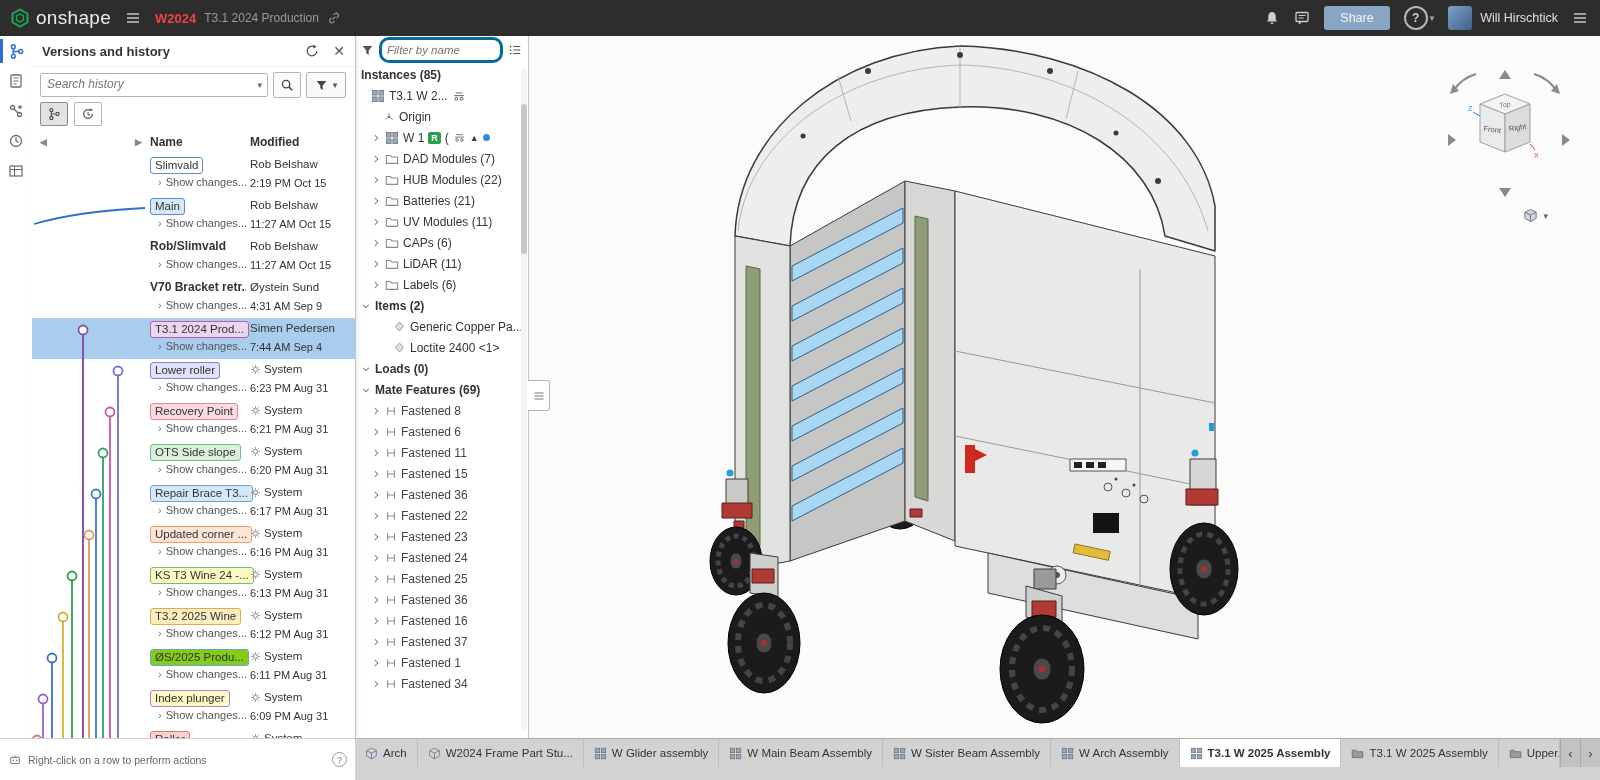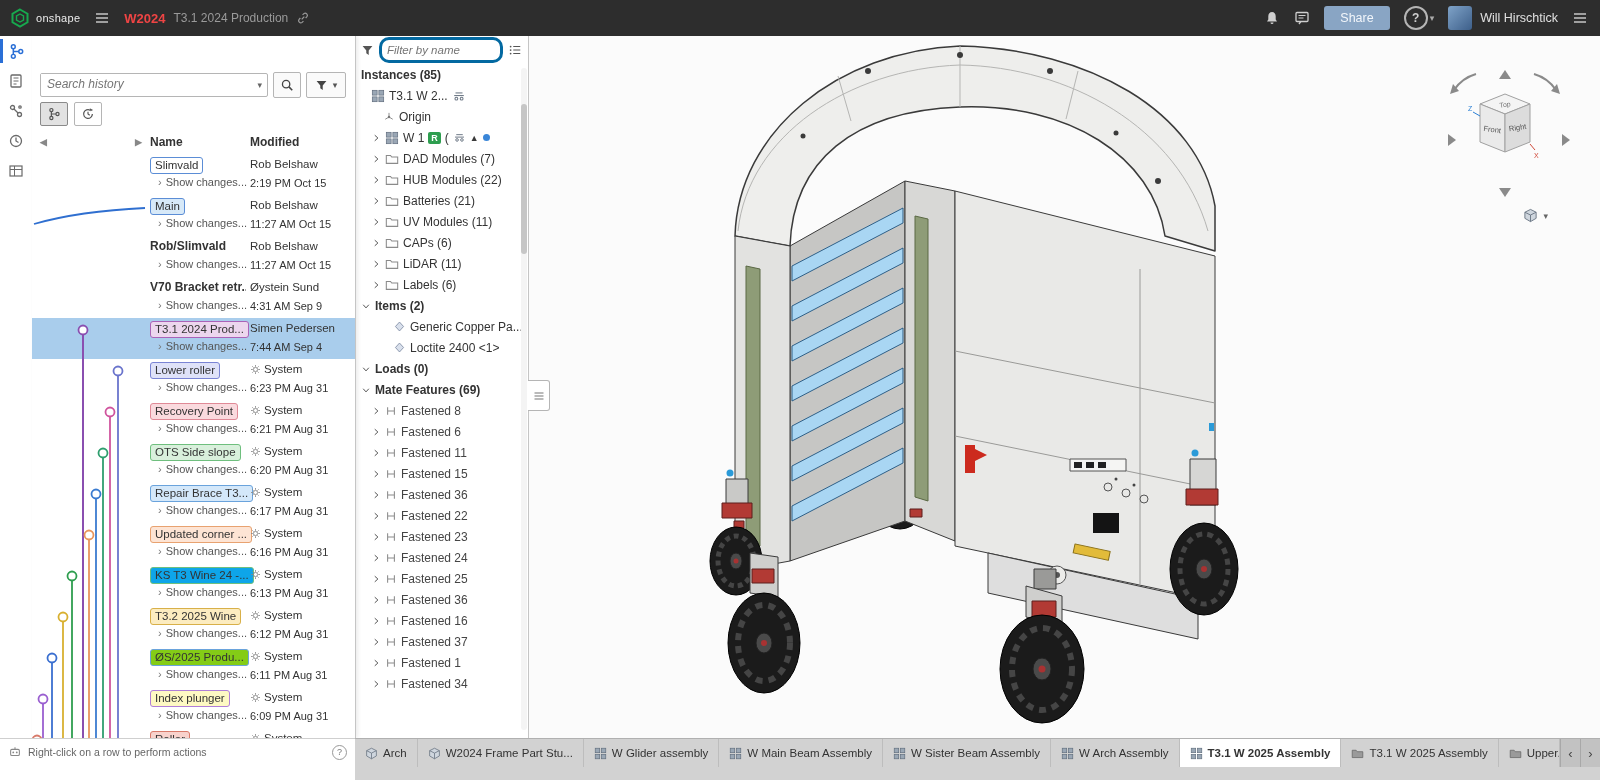--- a/index.html
+++ b/index.html
@@ -3,21 +3,21 @@
 <meta charset="utf-8">
 <style>
   html,body{margin:0;padding:0;}
   body{width:1600px;height:780px;position:relative;overflow:hidden;background:#fff;
        font-family:"Liberation Sans",sans-serif;font-size:12px;color:#333;}
   svg.ic{display:inline-block;vertical-align:middle;flex:none;}
 
   
   .topbar{position:absolute;top:0;left:0;right:0;height:36px;background:#2d2d2d;display:flex;align-items:center;color:#e8e8e8;z-index:20;}
   .tb-left{display:flex;align-items:center;padding-left:10px;}
-  .logo-name{font-size:11px;color:#ececec;margin-left:6px;letter-spacing:.3px;}
+  .logo-name{font-size:19px;color:#ececec;margin-left:6px;letter-spacing:.3px;}
   .tb-menu{margin-left:14px;color:#c5c5c5;}
   .doc-title{font-size:13px;font-weight:bold;color:#ef4444;margin-left:14px;}
   .doc-sub{font-size:12px;color:#9a9a9a;margin-left:8px;}
   .tb-link{margin-left:8px;color:#9a9a9a;}
   .tb-right{margin-left:auto;display:flex;align-items:center;padding-right:12px;}
   .tb-right>*{margin-left:14px;}
   .share-btn{background:#89a5c4;color:#f2f6fb;border:none;border-radius:3px;padding:5px 16px;font-size:12.5px;font-family:inherit;cursor:pointer;}
   .help-circ{width:20px;height:20px;border:2px solid #b5b5b5;border-radius:50%;color:#cfcfcf;display:inline-flex;align-items:center;justify-content:center;font-size:12px;font-weight:bold;}
   .caret{color:#aaa;font-size:9px;margin-left:2px;}
   .avatar{width:24px;height:24px;border-radius:3px;background:linear-gradient(135deg,#7fa3c8,#3d5f8a);}
@@ -78,21 +78,21 @@
   .collapse-handle{position:absolute;left:528px;top:380px;width:21px;height:29px;background:#fff;border:1px solid #b5b5b5;border-left:none;border-radius:0 3px 3px 0;display:flex;align-items:center;justify-content:center;color:#777;z-index:6;cursor:pointer;}
 
   
   .viewport{position:absolute;left:528px;top:36px;right:0;bottom:42px;background:#fbfbfb;overflow:hidden;}
   .robot{position:absolute;left:110px;top:5px;}
   .viewcube{position:absolute;right:30px;top:28px;}
   .cube-menu{position:absolute;right:52px;top:172px;display:flex;align-items:center;gap:3px;color:#666;cursor:pointer;}
 
   
   .bottombar{position:absolute;left:0;right:0;bottom:0;height:42px;z-index:10;display:flex;}
-  .statusarea{width:355px;background:#fff;border-top:1px solid #cfcfcf;display:flex;align-items:flex-start;}
+  .statusarea{width:355px;background:#fff;border-top:1px solid #cfcfcf;display:flex;align-items:center;}
   .statusrow{height:26px;display:flex;align-items:center;width:100%;padding:0 8px;gap:6px;color:#666;font-size:10.5px;}
   .status-help{margin-left:auto;width:13px;height:13px;border:1px solid #999;border-radius:50%;font-size:9px;display:flex;align-items:center;justify-content:center;color:#777;}
   .tabsarea{flex:1;background:#d2d2d2;border-top:1px solid #b0b0b0;display:flex;align-items:flex-start;overflow:hidden;}
   .tabstrip{display:flex;height:28px;flex:1;overflow:hidden;text-align:center;}
   .tab{display:flex;align-items:center;gap:5px;padding:0 10px;font-size:11.5px;color:#333;border-right:1px solid #bdbdbd;white-space:nowrap;cursor:pointer;}
   .tab.active{background:#fff;font-weight:bold;}
   .tab.partial{max-width:62px;overflow:hidden;}
   .tabnav{margin-left:auto;display:flex;height:28px;}
   .tabnav .nv{width:19px;height:28px;display:flex;align-items:center;justify-content:center;background:#c2c2c2;border-left:1px solid #a8a8a8;color:#444;font-size:13px;cursor:pointer;}
 </style>
@@ -285,20 +285,29 @@
       </svg>
     </div>
   <div class="strip-ic">
       <svg class="ic" width="16" height="16">
         <use href="#i-table"></use>
       </svg>
     </div>
 </div>
 
 <div class="vpanel">
+  <div class="vp-head">
+    <span class="vp-title">Versions and history</span>
+    <span class="vp-hicons">
+      <svg class="ic" width="14" height="14">
+          <use href="#i-sync"></use>
+        </svg>
+      <span class="vp-close">✕</span>
+    </span>
+  </div>
 
   <div class="vp-controls">
     <span class="searchbox">
       <input placeholder="Search history" style="">
       <span class="caret" style="color:#666">▾</span>
     </span>
     <span class="sq-btn" style="width:26px">
         <svg class="ic" width="14" height="14">
           <use href="#i-search"></use>
         </svg>
@@ -448,21 +457,21 @@
       <span class="vau">
           <svg class="ic" width="11" height="11">
             <use href="#i-gear"></use>
           </svg>
           <span>System</span>
         </span>
       <span class="vshow"><span class="chv">›</span><span>Show changes...</span></span>
       <span class="vtime">6:16 PM Aug 31</span>
     </div>
     <div class="vg">
-      <span class="vbadge" style="background:#0ea5e9;border-color:#6fbf7e">KS T3 Wine 24 -...</span>
+      <span class="vbadge" style="background:#fef9c3;border-color:#6fbf7e">KS T3 Wine 24 -...</span>
       <span class="vau">
           <svg class="ic" width="11" height="11">
             <use href="#i-gear"></use>
           </svg>
           <span>System</span>
         </span>
       <span class="vshow"><span class="chv">›</span><span>Show changes...</span></span>
       <span class="vtime">6:13 PM Aug 31</span>
     </div>
     <div class="vg">

